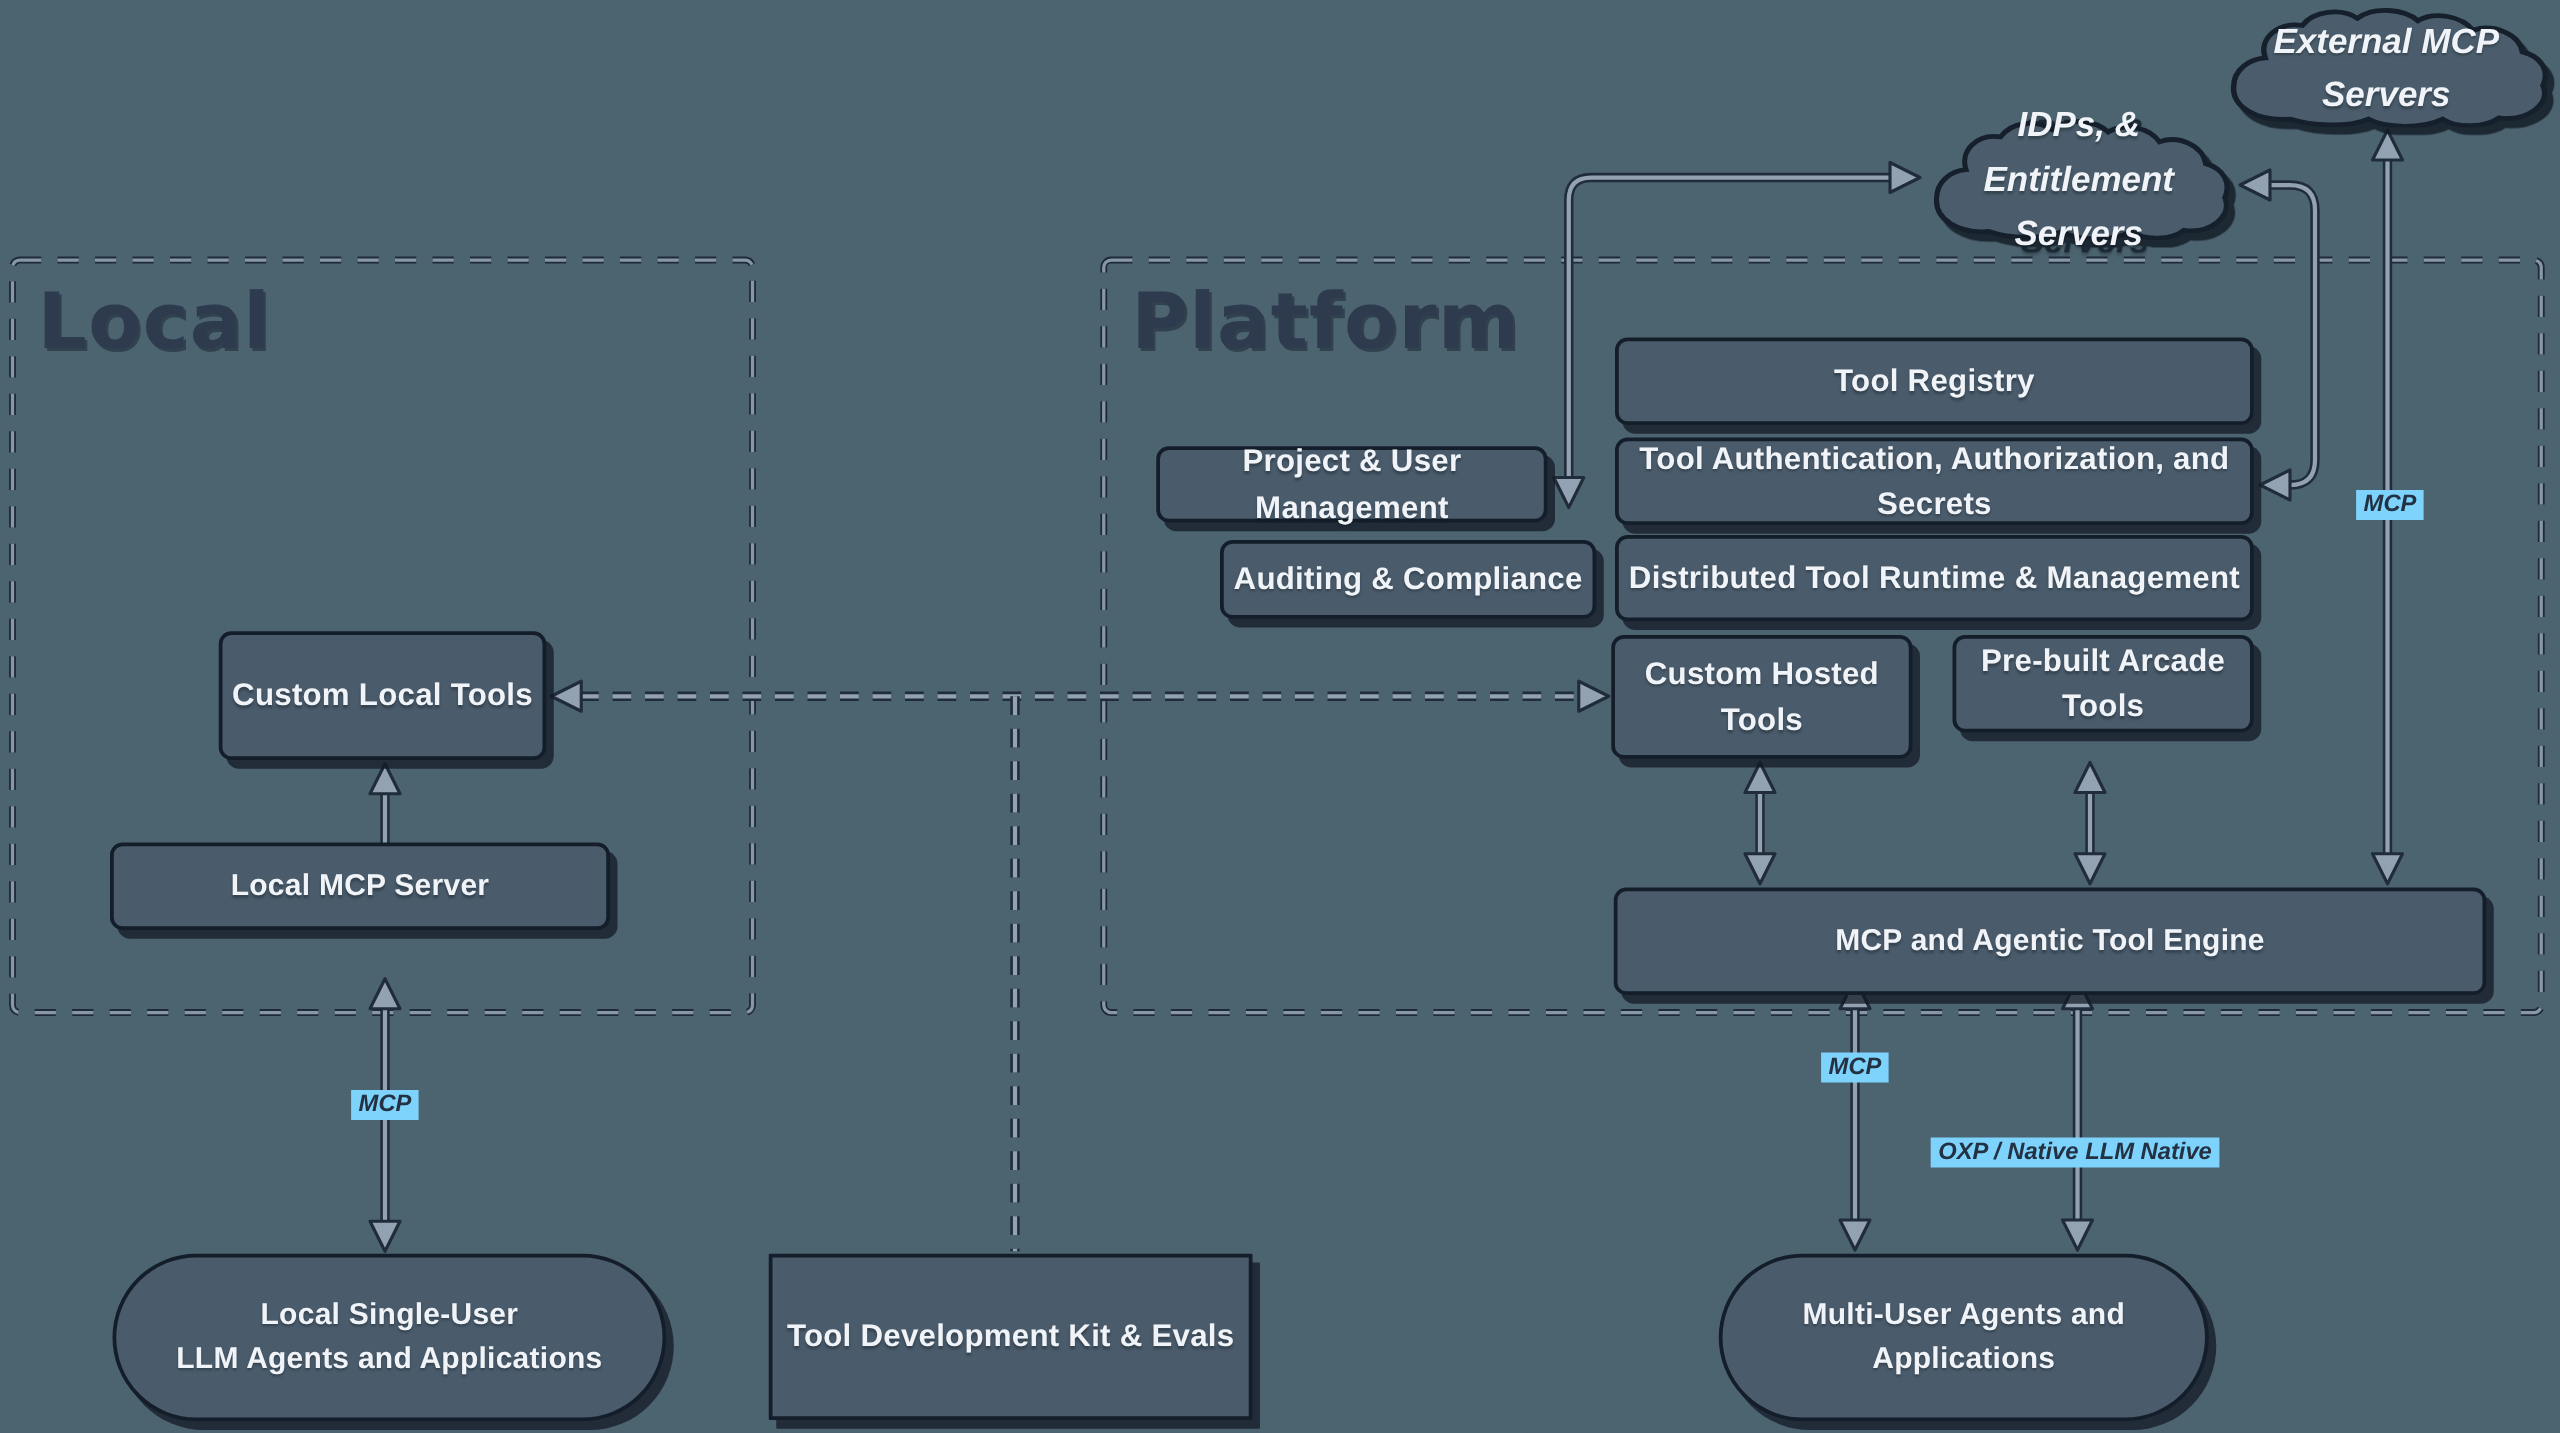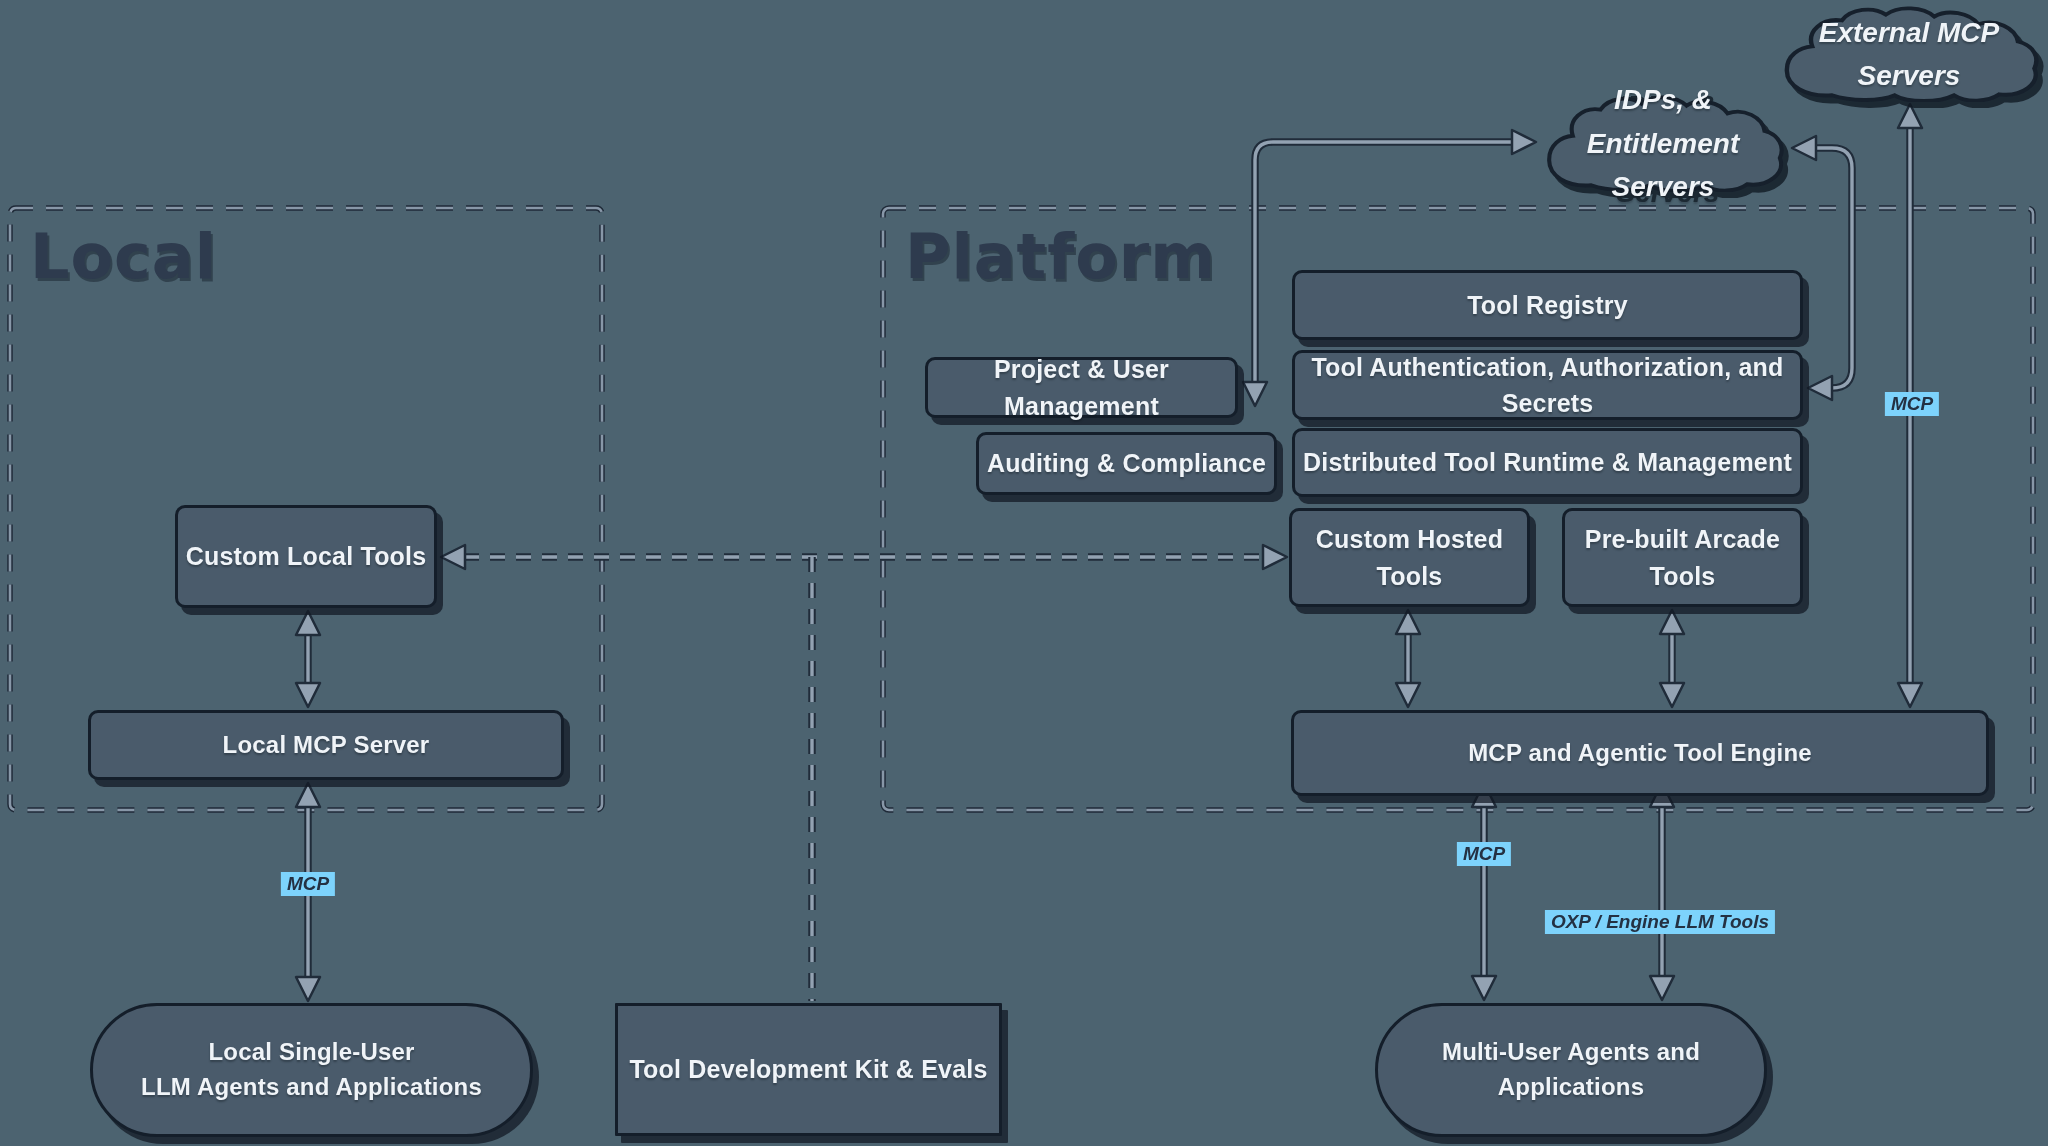--- a/index.html
+++ b/index.html
@@ -175,31 +175,31 @@
   </div>
   <div class="node" style="left:925px; top:357px; width:313px; height:61px;">
     <span>Project &amp; User Management</span>
   </div>
   <div class="node" style="left:976px; top:432px; width:301px; height:63px;">
     <span>Auditing &amp; Compliance</span>
   </div>
   <div class="node" style="left:1289px; top:508px; width:241px; height:99px;">
     <span>Custom Hosted Tools</span>
   </div>
-  <div class="node" style="left:1562px; top:508px; width:241px; height:99px;">
+  <div class="node" style="left:1562px; top:508px; width:241px; height:78px;">
     <span>Pre-built Arcade Tools</span>
   </div>
   <div class="node big" style="left:1291px; top:710px; width:698px; height:86px;">
     <span>MCP and Agentic Tool Engine</span>
   </div>
 
   <div class="node" style="left:175px; top:505px; width:262px; height:103px;">
     <span>Custom Local Tools</span>
   </div>
-  <div class="node big" style="left:88px; top:710px; width:476px; height:70px;justify-content:center;">
+  <div class="node big" style="left:88px; top:674px; width:400px; height:70px;justify-content:center;">
     <span>Local MCP Server</span>
   </div>
 
   <div class="node pill" style="left:90px; top:1003px; width:443px; height:134px;">
     <span>Local Single-User</span>
     <span>LLM Agents and Applications</span>
   </div>
   <div class="node tdk" style="left:615px; top:1003px; width:387px; height:133px;">
     <span>Tool Development Kit &amp; Evals</span>
   </div>
@@ -223,15 +223,15 @@
     </svg>
     <div class="cloud-label">
       <span>IDPs, &amp; Entitlement</span>
       <span>Servers</span>
     </div>
   </div>
 
   <span class="edge-label" style="left:308px; top:884px;">MCP</span>
   <span class="edge-label" style="left:1484px; top:854px;">MCP</span>
   <span class="edge-label" style="left:1912px; top:404px;">MCP</span>
-  <span class="edge-label" style="left:1660px; top:922px;">OXP / Engine LLM Tools</span>
+  <span class="edge-label" style="left:1660px; top:922px;">OXP / Native LLM Native</span>
 
 </div>
 
 </body></html>

